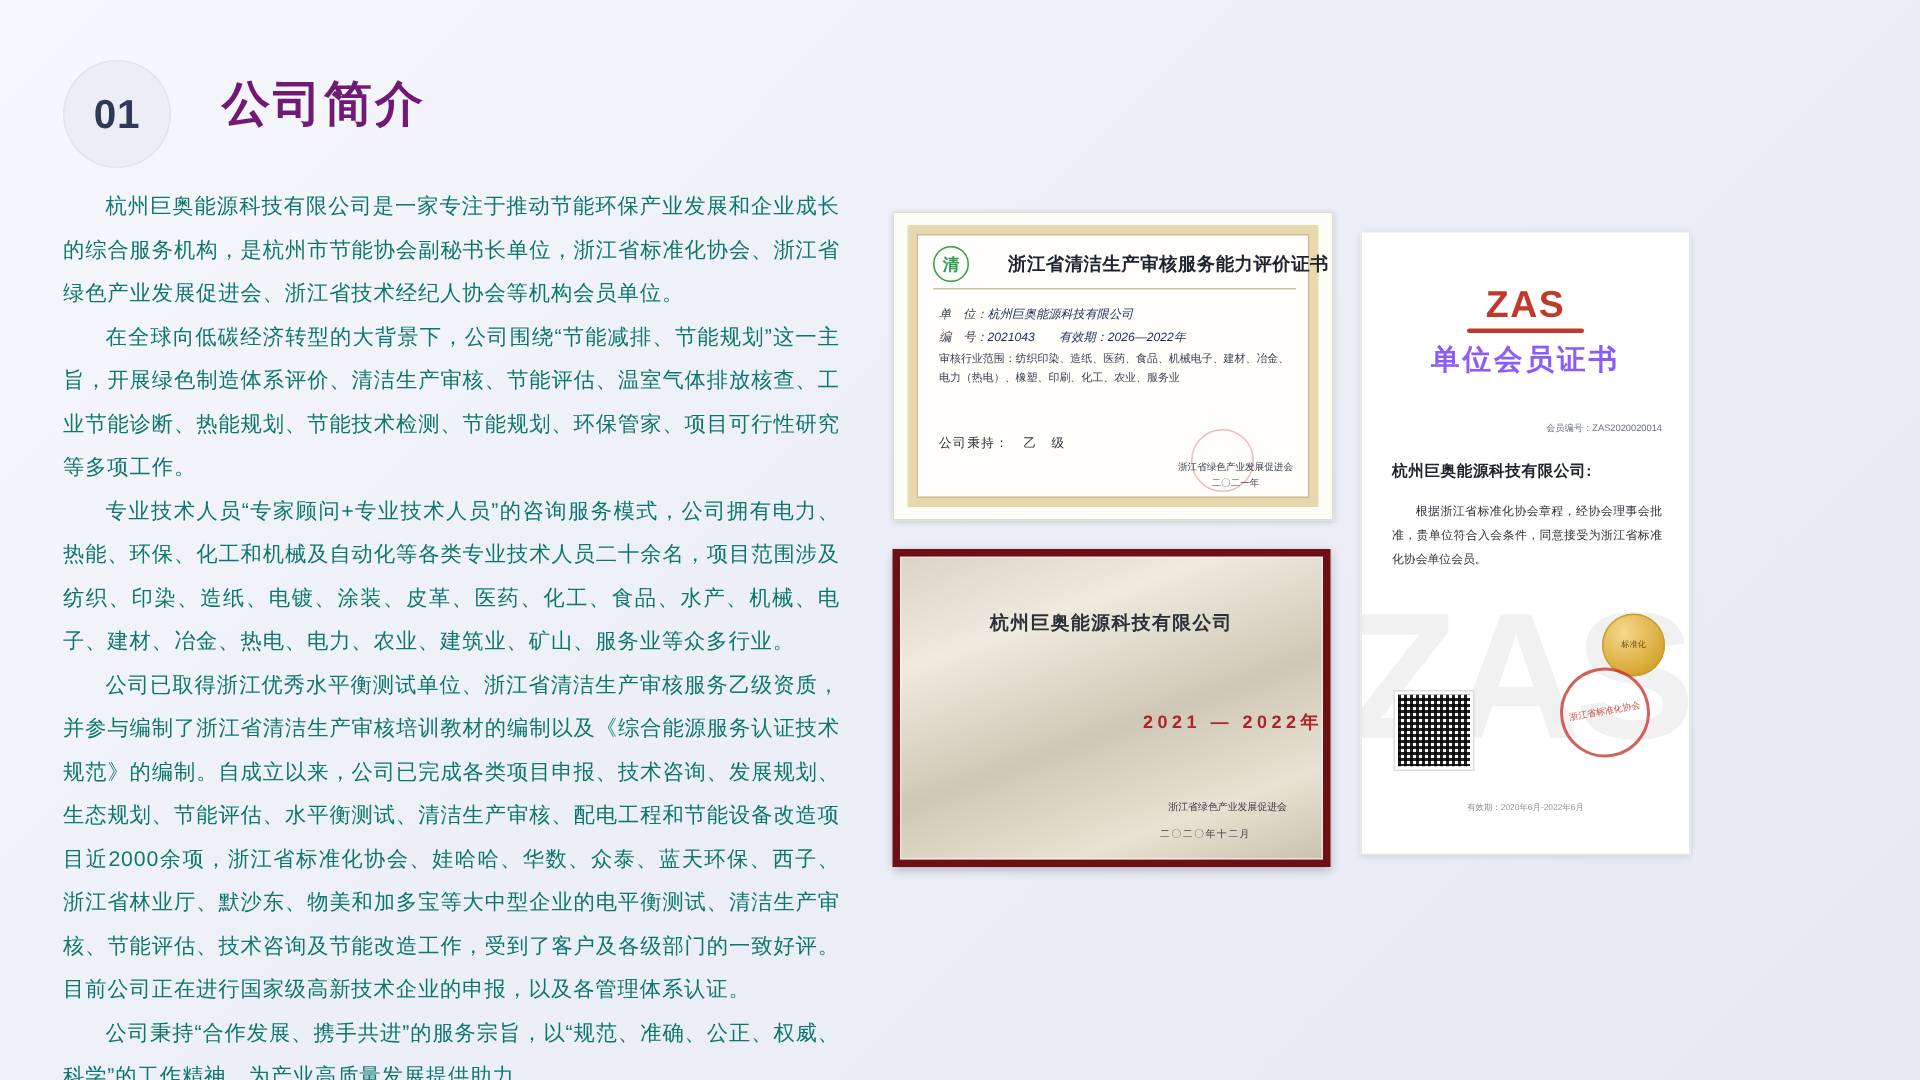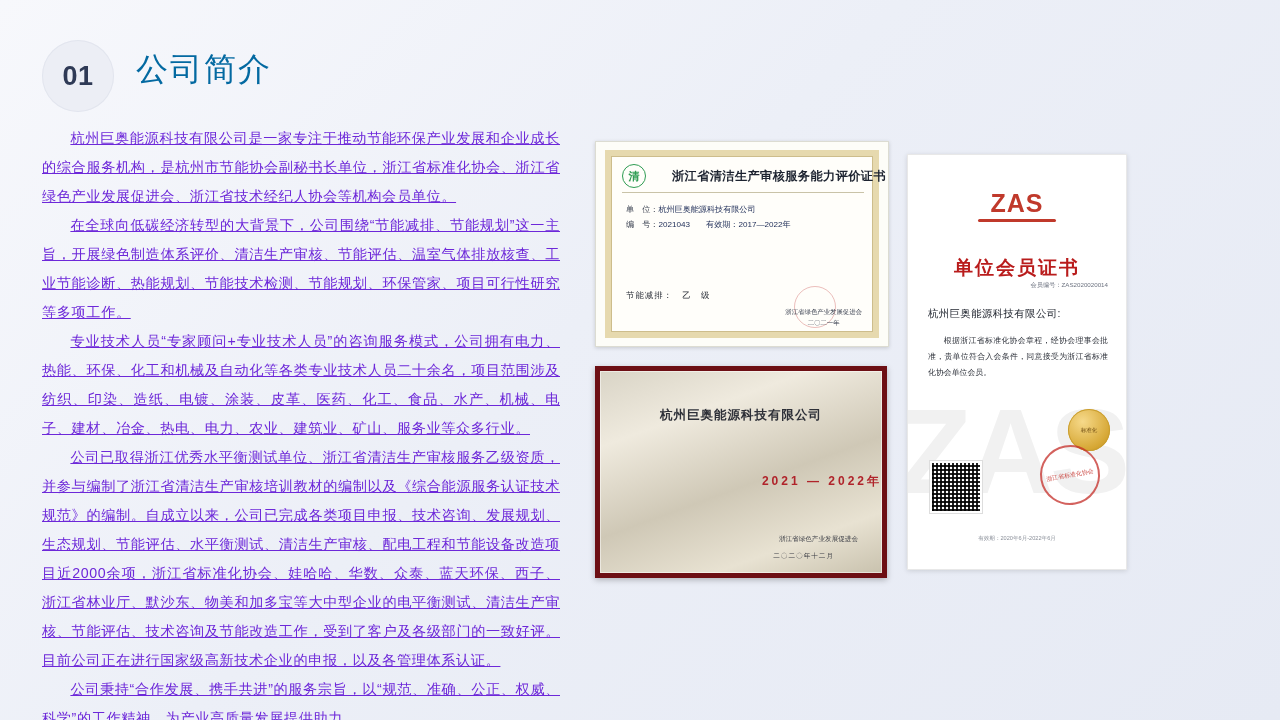--- a/index.html
+++ b/index.html
@@ -39,44 +39,43 @@
     text-align: center;
   }
   .num-badge span {
     font-size: 27px;
     font-weight: 700;
     color: #2f3a56;
     letter-spacing: 0.5px;
   }
   .section-title {
     position: absolute;
-    left: 136px;
+    left: 148px;
     top: 48px;
     font-size: 32px;
-    font-weight: 400;
-    color: #0369a1;
+    font-weight: 700;
+    color: #701a75;
     letter-spacing: 2px;
   }
 
   
   .text-col {
     position: absolute;
     left: 42px;
     top: 124px;
     width: 530px;
   }
   .para {
     font-size: 14.2px;
     line-height: 29px;
     letter-spacing: 0.6px;
     text-align: justify;
     text-indent: 2em;
     margin: 0 12px 0 0;
-    color: #6d28d9;
-    text-decoration: underline;
+    color: #0f766e;
   }
 
   
   .certs {
     position: absolute;
     left: 595px;
     top: 136px;
     width: 645px;
     height: 450px;
   }
@@ -137,21 +136,21 @@
   }
   .c1-rows {
     position: absolute;
     left: 30px;
     right: 26px;
     top: 60px;
     font-size: 8.1px;
     color: #2a2f38;
     line-height: 15px;
   }
-  .c1-row { white-space: nowrap; overflow: hidden; text-overflow: clip; }
+  .c1-row { white-space: nowrap; overflow: hidden; text-overflow: clip; font-style: italic; }
   .c1-row .lbl { color: #3a4050; }
   .c1-row .val { color: #1b2a55; }
   .c1-scope {
     white-space: normal;
     line-height: 13px;
     font-size: 7.3px;
     color: #394050;
   }
   .c1-grade {
     position: absolute;
@@ -217,40 +216,40 @@
     display: block;
     width: 78px;
     height: 3px;
     background: #c0392b;
     margin: 1px auto 0;
     border-radius: 2px;
   }
   .c2-title {
     position: absolute;
     left: 0; right: 0;
-    top: 100px;
+    top: 72px;
     text-align: center;
     font-size: 19px;
     font-weight: 700;
-    color: #b91c1c;
+    color: #8b5cf6;
     letter-spacing: 2px;
   }
   .c2-no {
     position: absolute;
     right: 18px;
     top: 126px;
     font-size: 6.2px;
     color: #6d7380;
   }
   .c2-company {
     position: absolute;
     left: 20px;
     top: 152px;
     font-size: 10.4px;
-    font-weight: 400;
+    font-weight: 700;
     color: #1d222c;
     letter-spacing: 0.4px;
   }
   .c2-body {
     position: absolute;
     left: 20px;
     right: 18px;
     top: 178px;
     font-size: 7.9px;
     line-height: 16px;
@@ -401,24 +400,27 @@
     <div class="c1-head">
       <div class="c1-logo">清</div>
       <div class="c1-title">浙江省清洁生产审核服务能力评价证书</div>
     </div>
     <div class="c1-rule"></div>
     <div class="c1-rows">
       <div class="c1-row">
         <span class="lbl">单　位：</span><span class="val">杭州巨奥能源科技有限公司</span>
       </div>
       <div class="c1-row">
-        <span class="lbl">编　号：</span><span class="val">2021043　　有效期：2017—2022年</span>
+        <span class="lbl">编　号：</span><span class="val">2021043　　有效期：2026—2022年</span>
+      </div>
+      <div class="c1-scope">
+        <span class="lbl">审核行业范围：</span><span class="val">纺织印染、造纸、医药、食品、机械电子、建材、冶金、电力（热电）、橡塑、印刷、化工、农业、服务业</span>
       </div>
     </div>
-    <div class="c1-grade">节能减排：　乙　级</div>
+    <div class="c1-grade">公司秉持：　乙　级</div>
     <div class="c1-seal"></div>
     <div class="c1-sign">
       <div>浙江省绿色产业发展促进会</div>
       <div>二〇二一年</div>
     </div>
   </div>
 
   <div class="cert2">
     <div class="wm">ZAS</div>
     <div class="c2-logo">ZAS</div>

